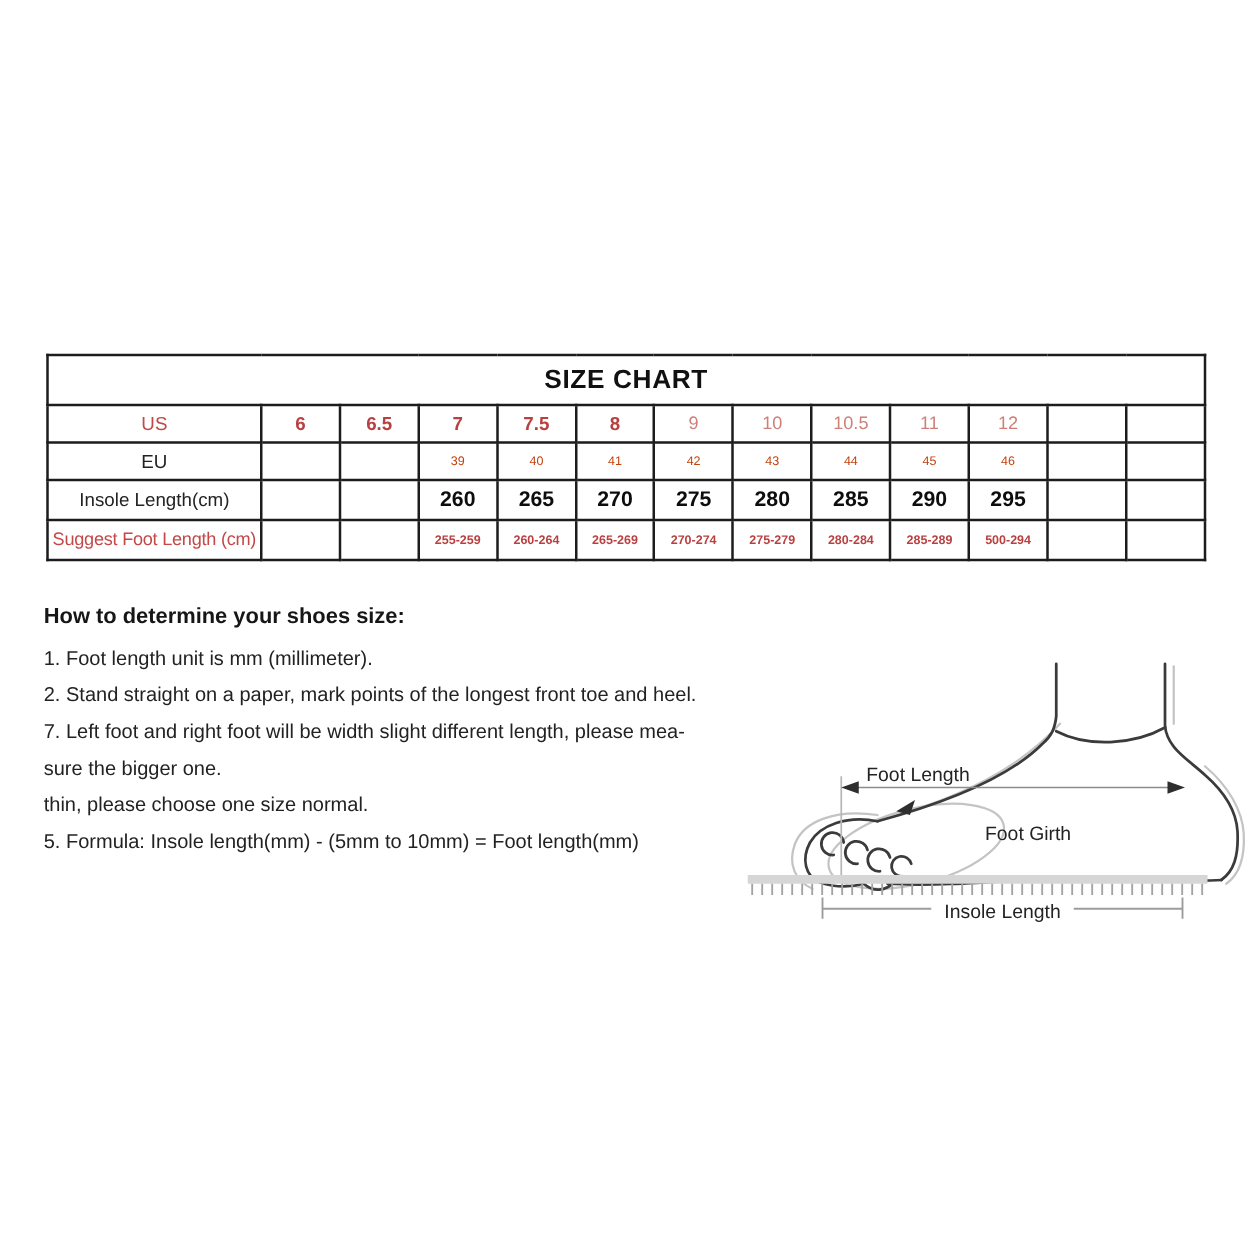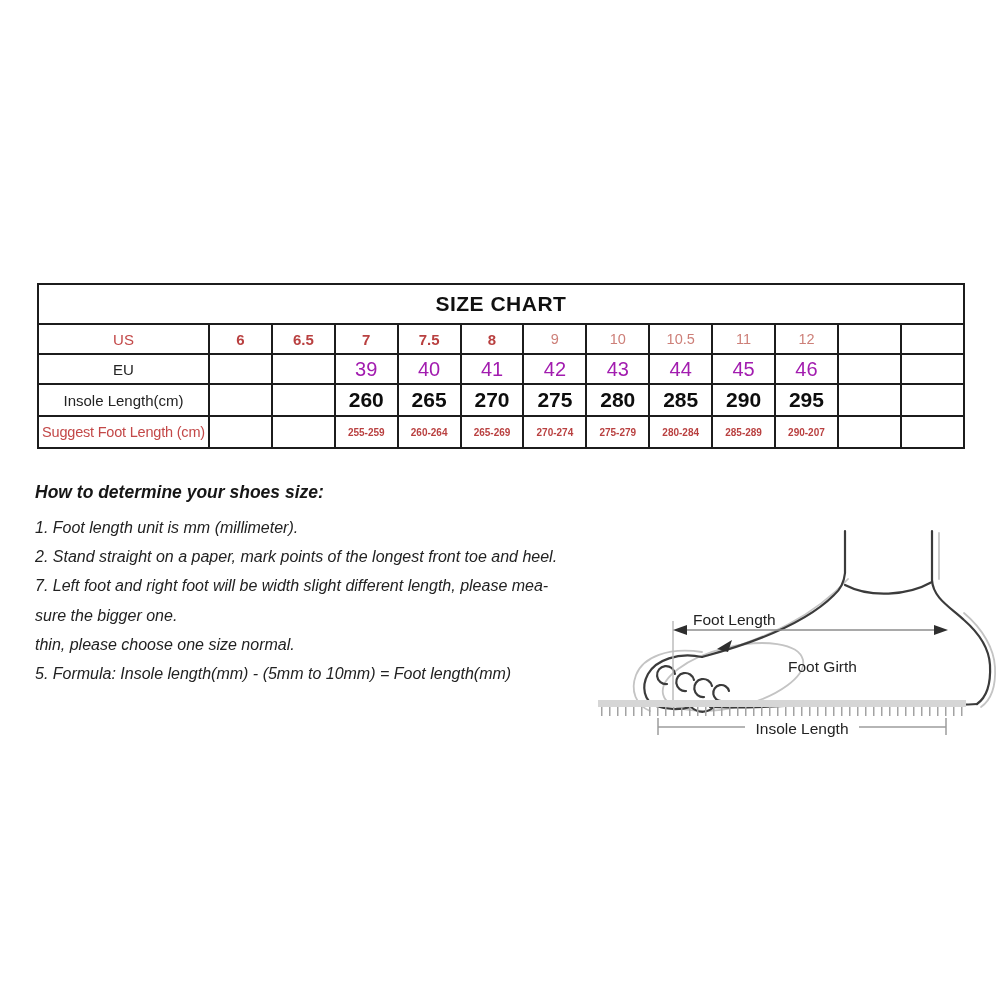--- a/index.html
+++ b/index.html
@@ -25,25 +25,25 @@
   .title-row td{height:38px;font-size:21px;font-weight:bold;letter-spacing:.5px;color:#111;}
   .row-us td{height:28px;margin-left:15px;}
   .row-eu td{height:28px;}
   .row-insole td{height:30px;}
   .row-suggest td{height:30px;}
   .lbl{font-size:15px;color:#232323;}
   .lbl-red{font-size:15px;color:var(--red-label);}
   .lbl-tight{font-size:14.5px;letter-spacing:-0.2px;}
   .c-strong{color:var(--red-bold);font-weight:bold;font-size:15px;}
   .c-soft{color:var(--red-light);font-weight:normal;font-size:14.5px;}
-  .c-eu{color:#a21caf;font-size:20px;}
-  .c-insole{color:#0d0d0d;font-weight:bold;font-size:21px;}
+  .c-eu{color:#c2410c;font-size:10px;}
+  .c-insole{color:#0d0d0d;font-weight:bold;font-size:17px;}
   .c-sugg{color:var(--red-bold);font-weight:bold;font-size:10px;}
   
-  #howto{position:absolute;left:35px;top:482px;width:610px;font-style:italic;}
+  #howto{position:absolute;left:35px;top:482px;width:610px;}
   #howto h2{
     margin:0 0 10px 0;font-size:17.5px;font-weight:bold;color:#161616;
     white-space:pre;
   }
   .howto-line{
     font-size:16px;line-height:29.2px;color:#222;white-space:pre;
   }
   
   #diagram{position:absolute;left:598px;top:525px;width:402px;height:245px;}
   #diagram text{
@@ -111,21 +111,21 @@
     <td class="lbl-red lbl-tight">Suggest Foot Length (cm)</td>
     <td class="c-sugg"></td>
     <td class="c-sugg"></td>
     <td class="c-sugg">255-259</td>
     <td class="c-sugg">260-264</td>
     <td class="c-sugg">265-269</td>
     <td class="c-sugg">270-274</td>
     <td class="c-sugg">275-279</td>
     <td class="c-sugg">280-284</td>
     <td class="c-sugg">285-289</td>
-    <td class="c-sugg">290-207</td>
+    <td class="c-sugg">500-294</td>
     <td class="c-sugg"></td>
     <td class="c-sugg"></td>
   </tr>
 </tbody>
   </table>
 
 <div id="howto">
   <h2>How to determine your shoes size:</h2>
   <div class="howto-line">1. Foot length unit is mm (millimeter).</div>
   <div class="howto-line">2. Stand straight on a paper, mark points of the longest front toe and heel.</div>

